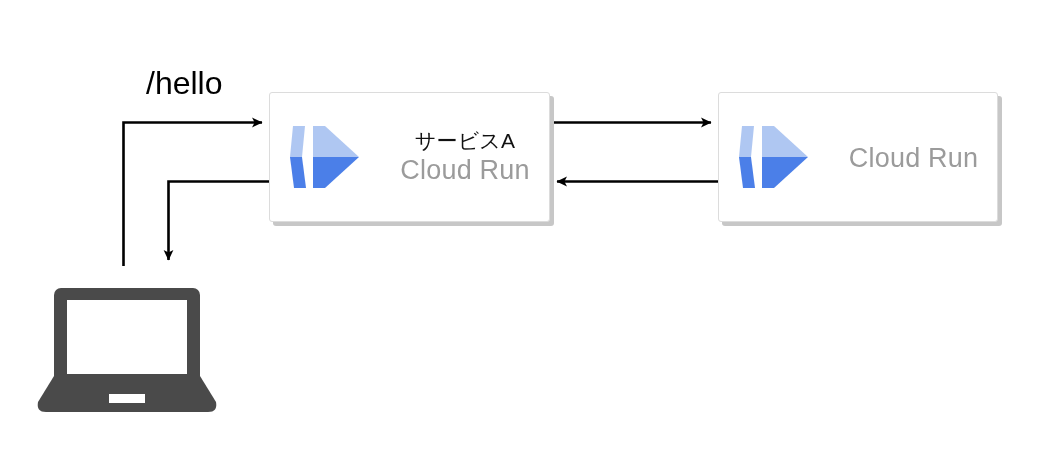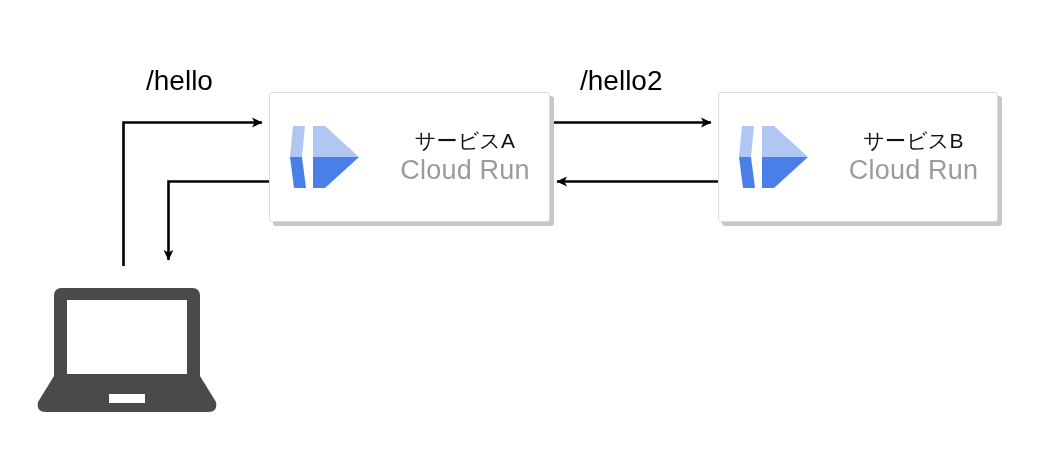--- a/index.html
+++ b/index.html
@@ -62,21 +62,21 @@
     font-size: 27px;
     color: #9b9b9b;
     letter-spacing: 0.2px;
     white-space: nowrap;
     margin-top: 2px;
   }
 
   
   .path-label {
     position: absolute;
-    font-size: 28px;
+    font-size: 32px;
     color: #000000;
     white-space: nowrap;
     letter-spacing: 0px;
   }
   .label-hello  { left: 146px; top: 65px; }
   .label-hello2 { left: 580px; top: 65px; }
 
   
   #arrows {
     position: absolute;
@@ -115,21 +115,20 @@
 
     <path d="M269,181.5 L168.5,181.5 L168.5,260" fill="none" stroke="#000000" stroke-width="2.6" marker-end="url(#arrowDown)"></path>
 
     <path d="M550,122.5 L711,122.5" fill="none" stroke="#000000" stroke-width="2.6" marker-end="url(#arrowRight)"></path>
 
     <path d="M718,181.5 L557,181.5" fill="none" stroke="#000000" stroke-width="2.6" marker-end="url(#arrowLeftHead)"></path>
   </svg>
 
   <div class="path-label label-hello">/hello</div>
 
-  <div class="path-label label-hello2">/hello2</div>
 
   <div class="service-box box-a">
     <div class="logo-wrap">
       <svg class="cloudrun-logo" width="74" height="66" viewBox="0 0 74 66" xmlns="http://www.w3.org/2000/svg">
 
         <path d="M4,2 L16,2 L13,33 L1,33 Z" fill="#afc7f2"></path>
 
         <path d="M13,33 L1,33 L5,64 L17,64 Z" fill="#4b7fe8"></path>
 
         <path d="M24,2 L36,2 L70,33 L24,33 Z" fill="#afc7f2"></path>
@@ -146,21 +145,20 @@
   <div class="service-box box-b">
     <div class="logo-wrap">
       <svg class="cloudrun-logo" width="74" height="66" viewBox="0 0 74 66" xmlns="http://www.w3.org/2000/svg">
         <path d="M4,2 L16,2 L13,33 L1,33 Z" fill="#afc7f2"></path>
         <path d="M13,33 L1,33 L5,64 L17,64 Z" fill="#4b7fe8"></path>
         <path d="M24,2 L36,2 L70,33 L24,33 Z" fill="#afc7f2"></path>
         <path d="M24,33 L70,33 L36,64 L24,64 Z" fill="#4b7fe8"></path>
       </svg>
     </div>
     <div class="box-labels">
-      <div class="svc-name">サービスB</div>
       <div class="svc-product">Cloud Run</div>
     </div>
   </div>
 
   <div class="laptop">
     <svg width="182" height="132" viewBox="0 0 182 132" xmlns="http://www.w3.org/2000/svg">
 
       <rect x="18" y="4" width="146" height="96" rx="7" ry="7" fill="#4a4a4a"></rect>
 
       <rect x="31" y="16" width="120" height="74" fill="#ffffff"></rect>

